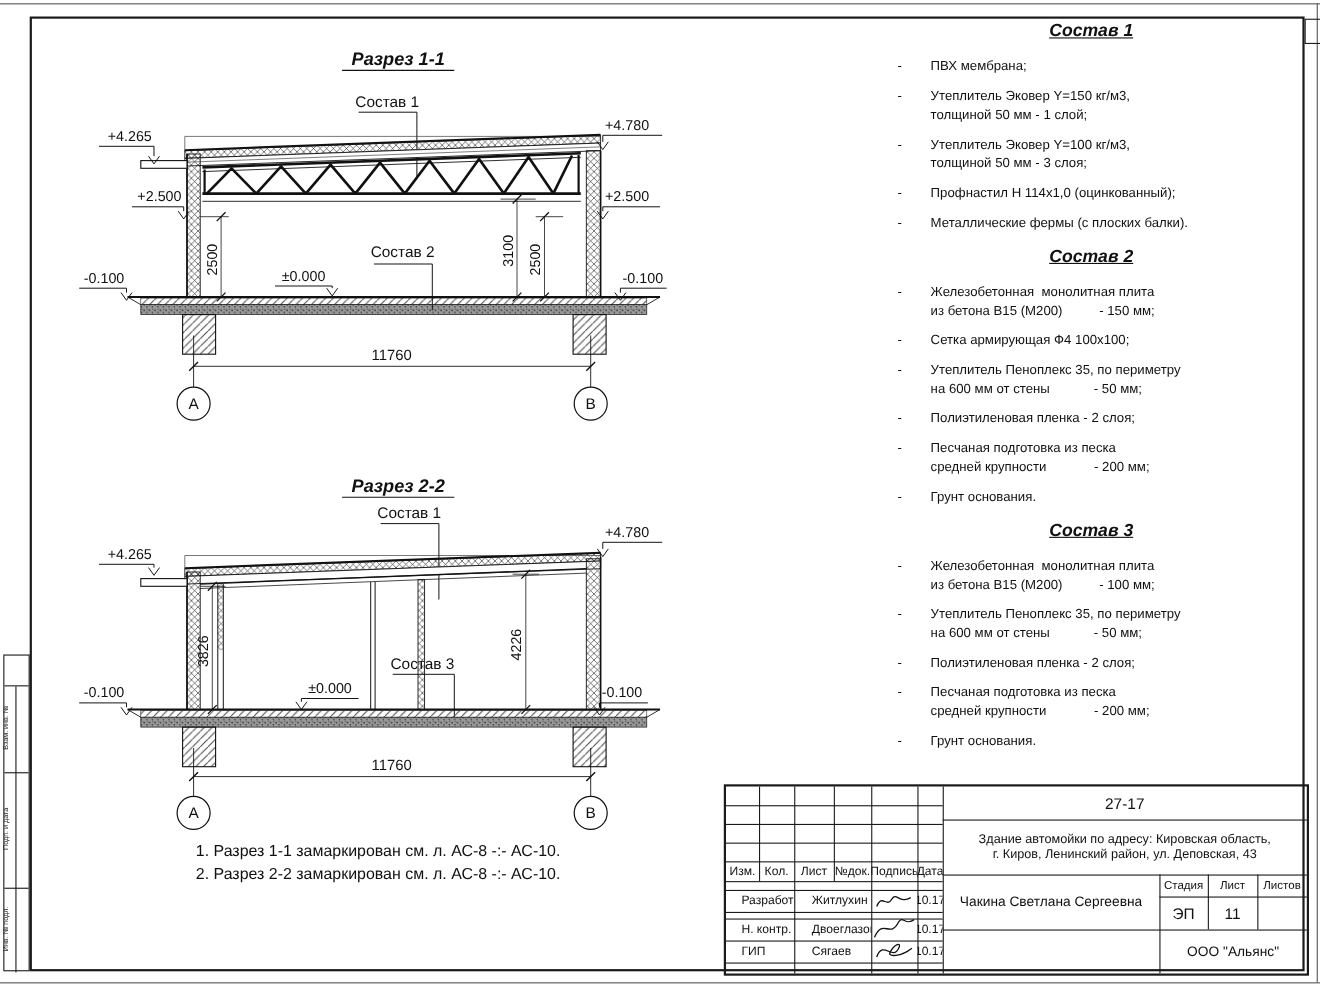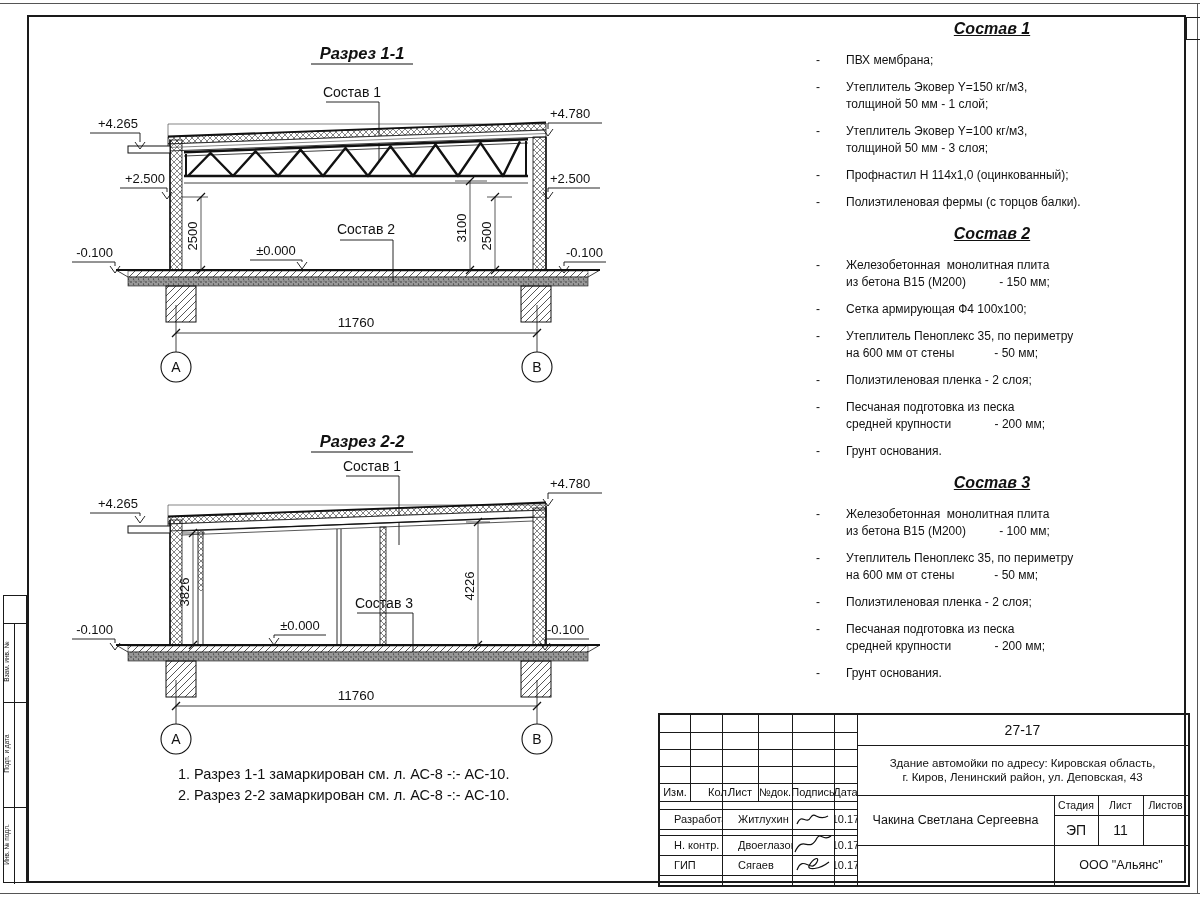--- a/index.html
+++ b/index.html
@@ -320,21 +320,21 @@
             <span class="dash"></span>
             <span class="itxt">Утеплитель Эковер Y=100 кг/м3,
 толщиной 50 мм - 3 слоя;</span>
           </li>
           <li>
             <span class="dash"></span>
             <span class="itxt">Профнастил Н 114х1,0 (оцинкованный);</span>
           </li>
           <li>
             <span class="dash"></span>
-            <span class="itxt">Полиэтиленовая фермы (с торцов балки).</span>
+            <span class="itxt">Металлические фермы (с плоских балки).</span>
           </li>
         </ul>
     </div>
     <div class="comp">
       <div class="comp-title">Состав 2</div>
       <ul>
 
       <li>
             <span class="dash"></span>
             <span class="itxt">Железобетонная  монолитная плита
@@ -415,21 +415,21 @@
     <div class="hl" style="left:0;top:51px;width:197px"></div>
     <div class="hl" style="left:0;top:68px;width:197px"></div>
     <div class="hl" style="left:0;top:86px;width:197px"></div>
     <div class="hl" style="left:0;top:94px;width:197px"></div>
     <div class="hl" style="left:0;top:114px;width:197px"></div>
     <div class="hl" style="left:0;top:120px;width:197px"></div>
     <div class="hl" style="left:0;top:140px;width:197px"></div>
     <div class="hl" style="left:0;top:160px;width:197px"></div>
 
     <div class="cell small" style="left:0;top:68px;width:30px;height:18px">Изм.</div>
-    <div class="cell small" style="left:43px;top:68px;width:32px;height:18px">Кол.</div>
+    <div class="cell small" style="left:30px;top:68px;width:32px;height:18px">Кол.</div>
     <div class="cell small" style="left:62px;top:68px;width:36px;height:18px">Лист</div>
     <div class="cell small" style="left:98px;top:68px;width:34px;height:18px">№док.</div>
     <div class="cell small" style="left:132px;top:68px;width:42px;height:18px">Подпись</div>
     <div class="cell small" style="left:174px;top:68px;width:23px;height:18px">Дата</div>
 
     <div class="cell small left-al" style="left:0;top:94px;width:62px;height:20px">Разработал</div>
     <div class="cell small left-al" style="left:64px;top:94px;width:68px;height:20px">Житлухин</div>
     <div class="cell" style="left:132px;top:94px;width:42px;height:20px">
       <svg width="38" height="18" viewBox="0 0 38 18">
           <path d="M3,14 C8,2 12,16 17,7 C21,1 24,12 34,6" stroke="#111" stroke-width="1.2" fill="none"></path>

